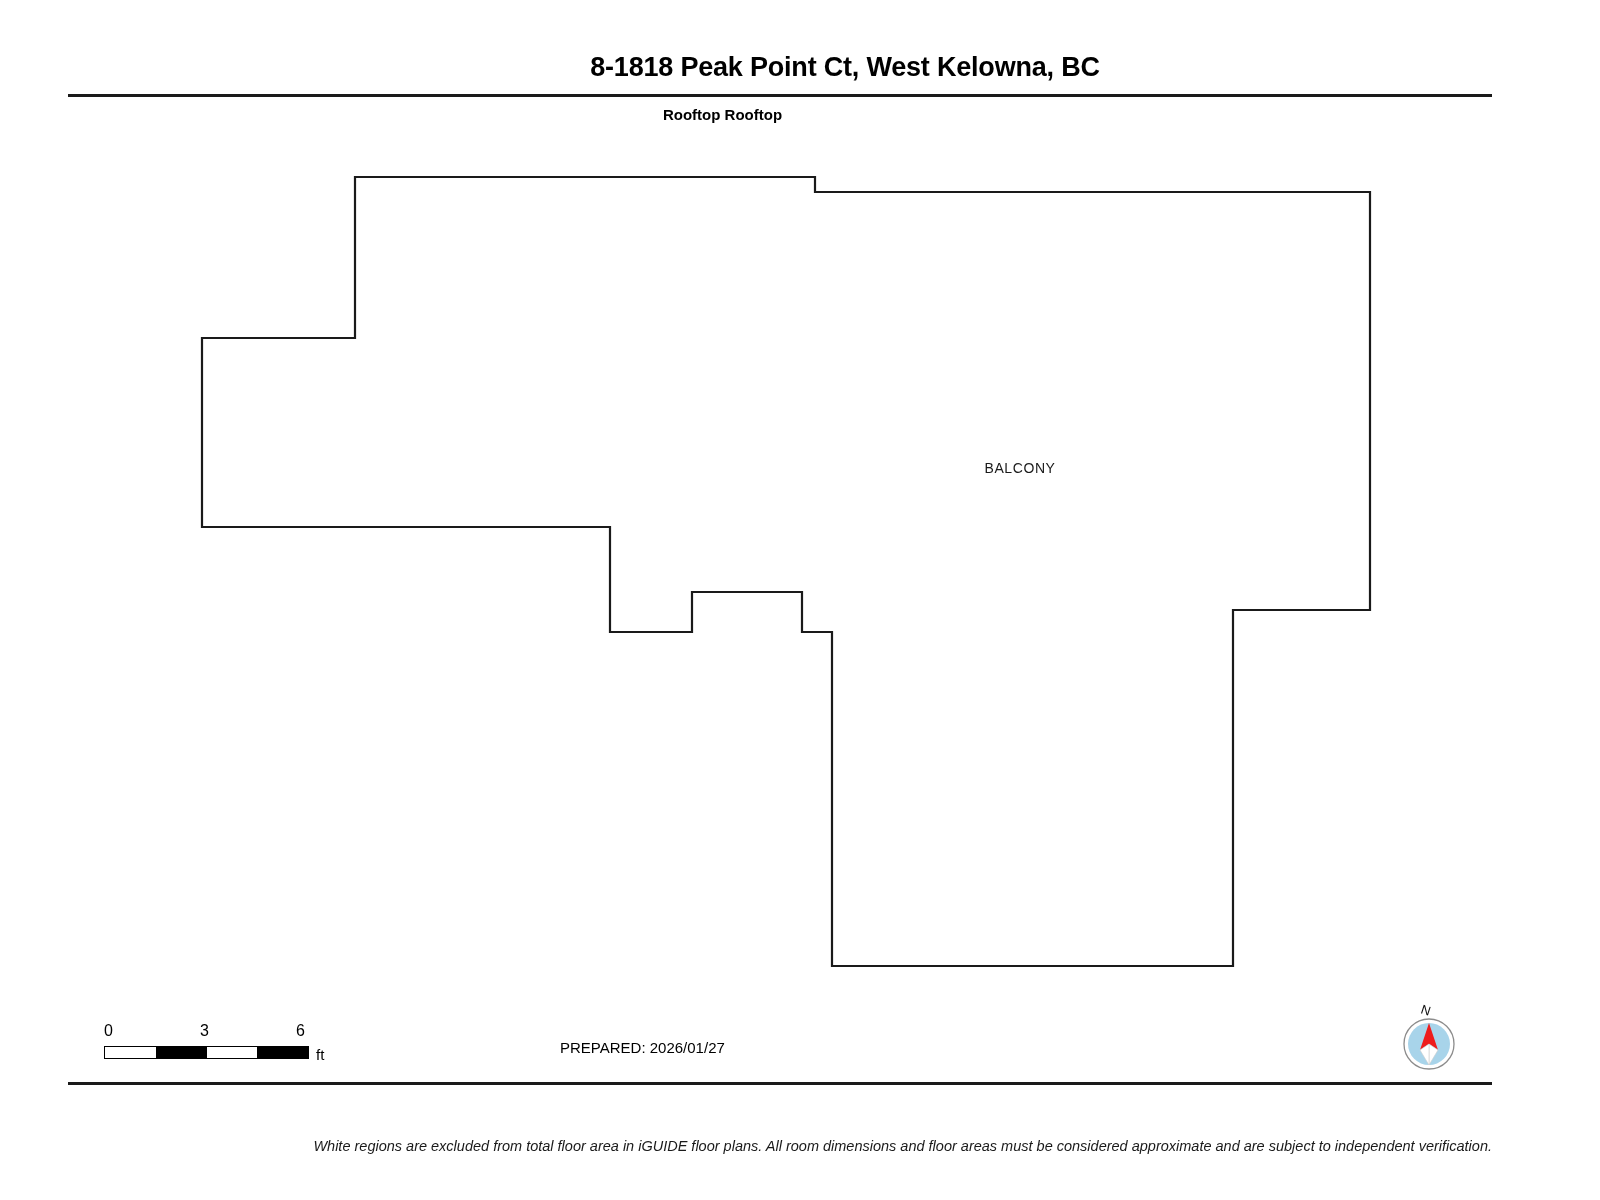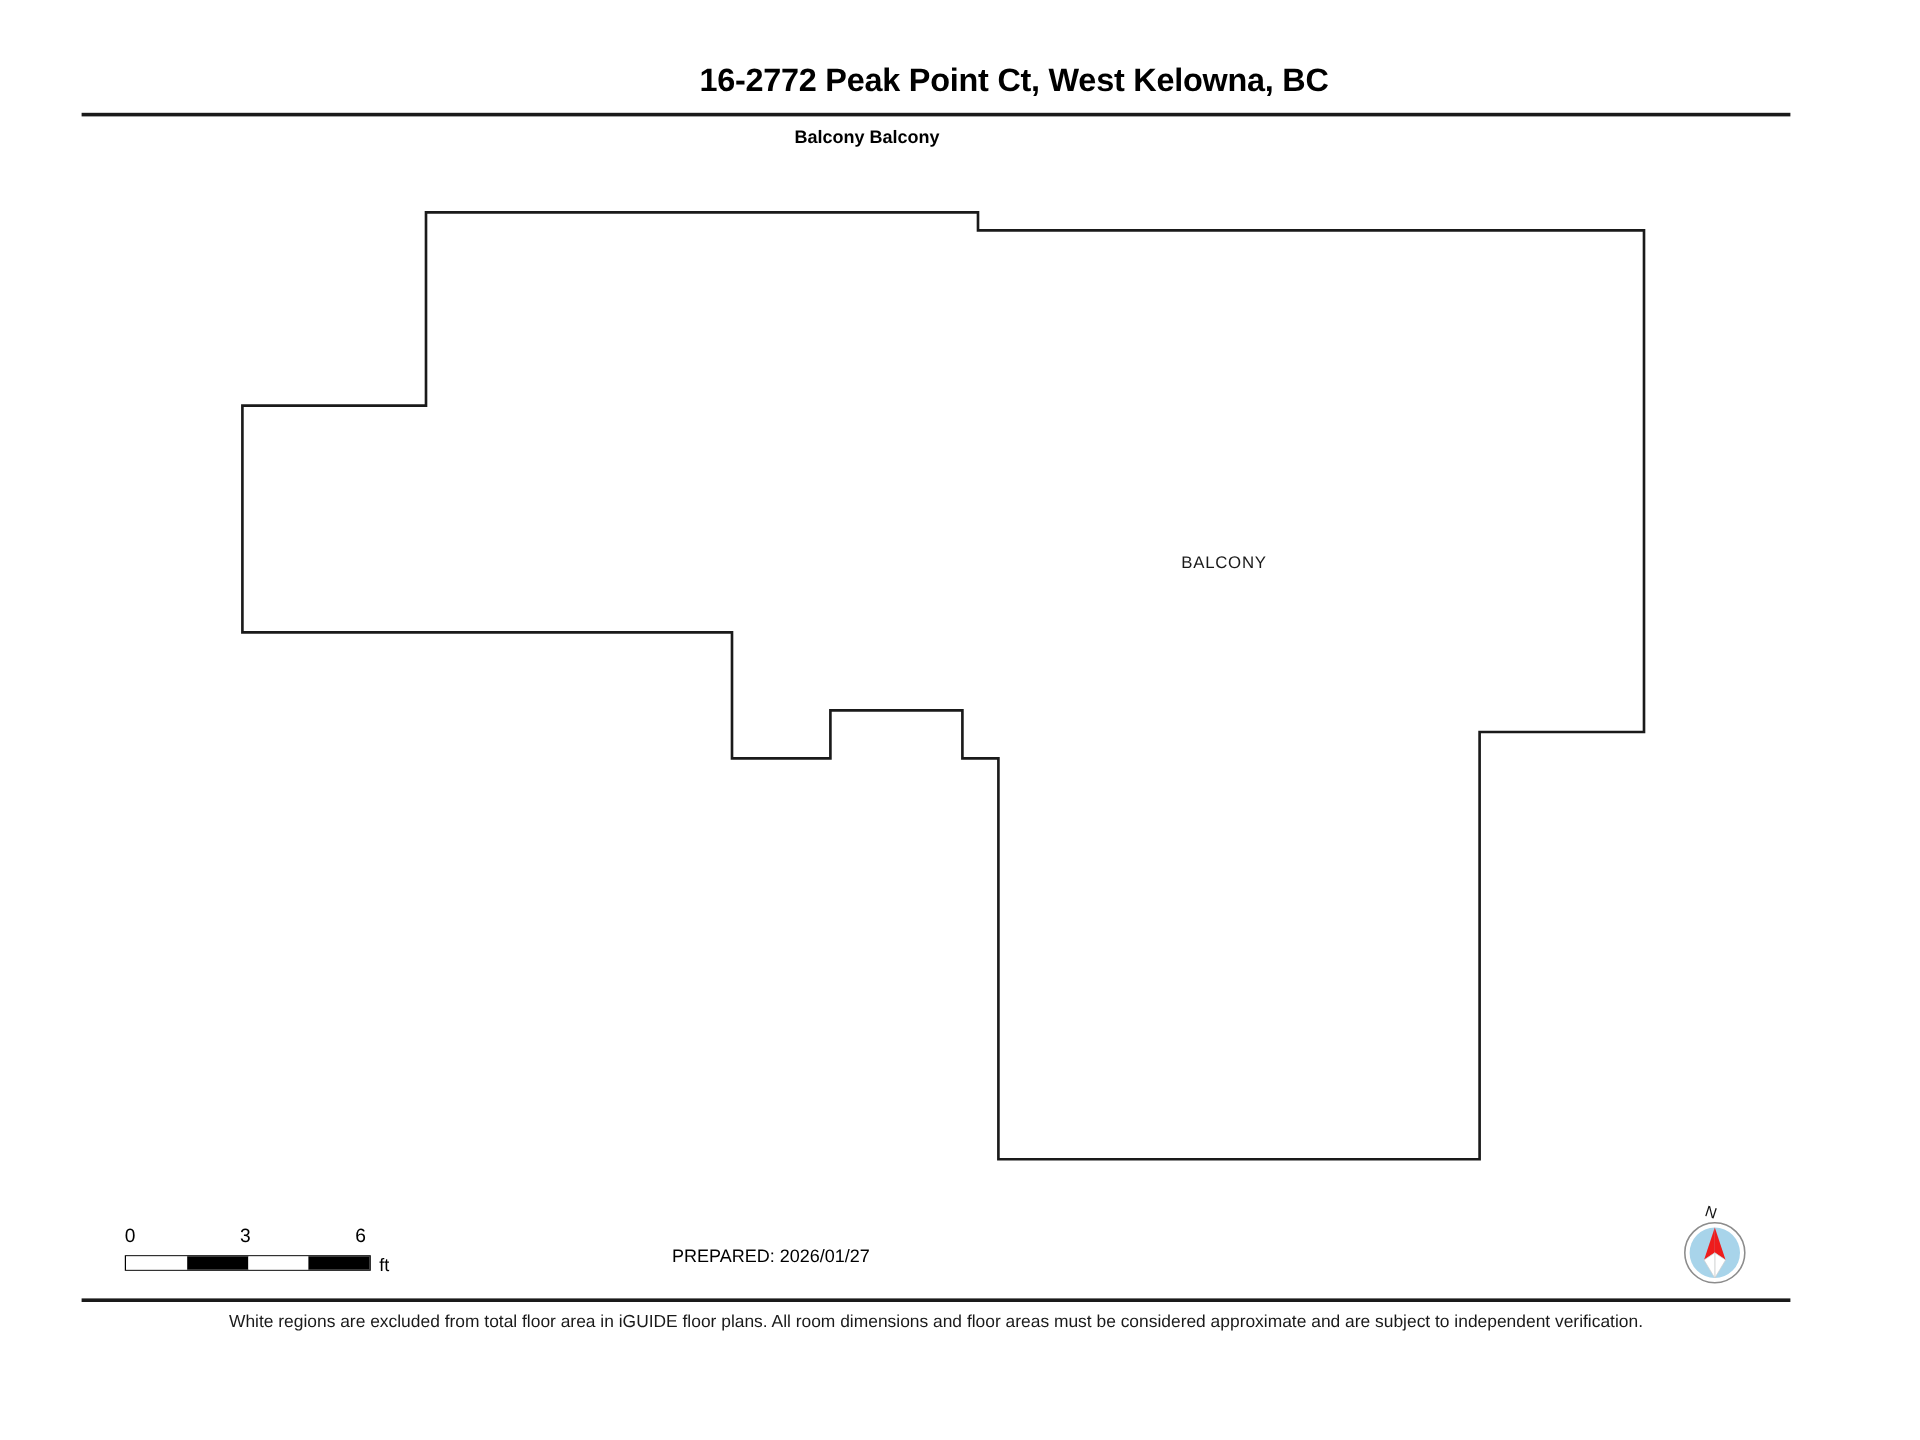--- a/index.html
+++ b/index.html
@@ -163,37 +163,38 @@
     position: absolute;
     left: 68px;
     top: 1082px;
     width: 1424px;
     height: 0;
     border-top: 3px solid #1a1a1a;
   }
   #disclaimer-text {
     position: absolute;
     left: 68px;
-    top: 1094px;
+    top: 1138px;
     width: 1424px;
-    text-align: center;
+    text-align: right;
     font-size: 14.5px;
     color: #1a1a1a;
     white-space: nowrap;
+    font-style: italic;
   }
 </style>
 </head>
 <body>
 
 <div id="page">
 
 
-  <div id="page-title">16-2772 Peak Point Ct, West Kelowna, BC</div>
+  <div id="page-title">8-1818 Peak Point Ct, West Kelowna, BC</div>
   <div id="header-rule"></div>
-  <div id="level-subtitle">Balcony Balcony</div>
+  <div id="level-subtitle">Rooftop Rooftop</div>
 
   <svg id="floorplan-drawing" viewBox="0 0 1600 1010">
     <polygon id="balcony-outline" points="355,177 815,177 815,192 1370,192 1370,610 1233,610 1233,966 832,966 832,632 802,632 802,592 692,592 692,632 610,632 610,527 202,527 202,338 355,338" fill="#ffffff" stroke="#1a1a1a" stroke-width="2.2" stroke-linejoin="miter"></polygon>
   </svg>
   <div id="room-label-balcony">BALCONY</div>
 
   <div id="scale-bar">
     <div class="scale-ticks">
       <span class="scale-tick-label" id="scale-tick-0">0</span>
       <span class="scale-tick-label" id="scale-tick-3">3</span>

